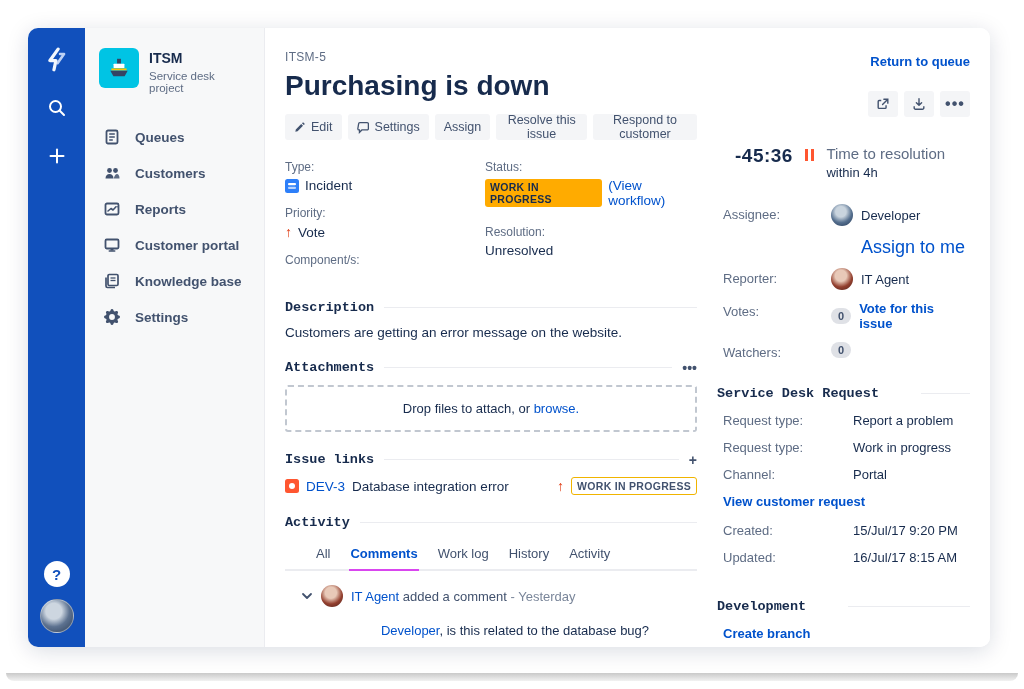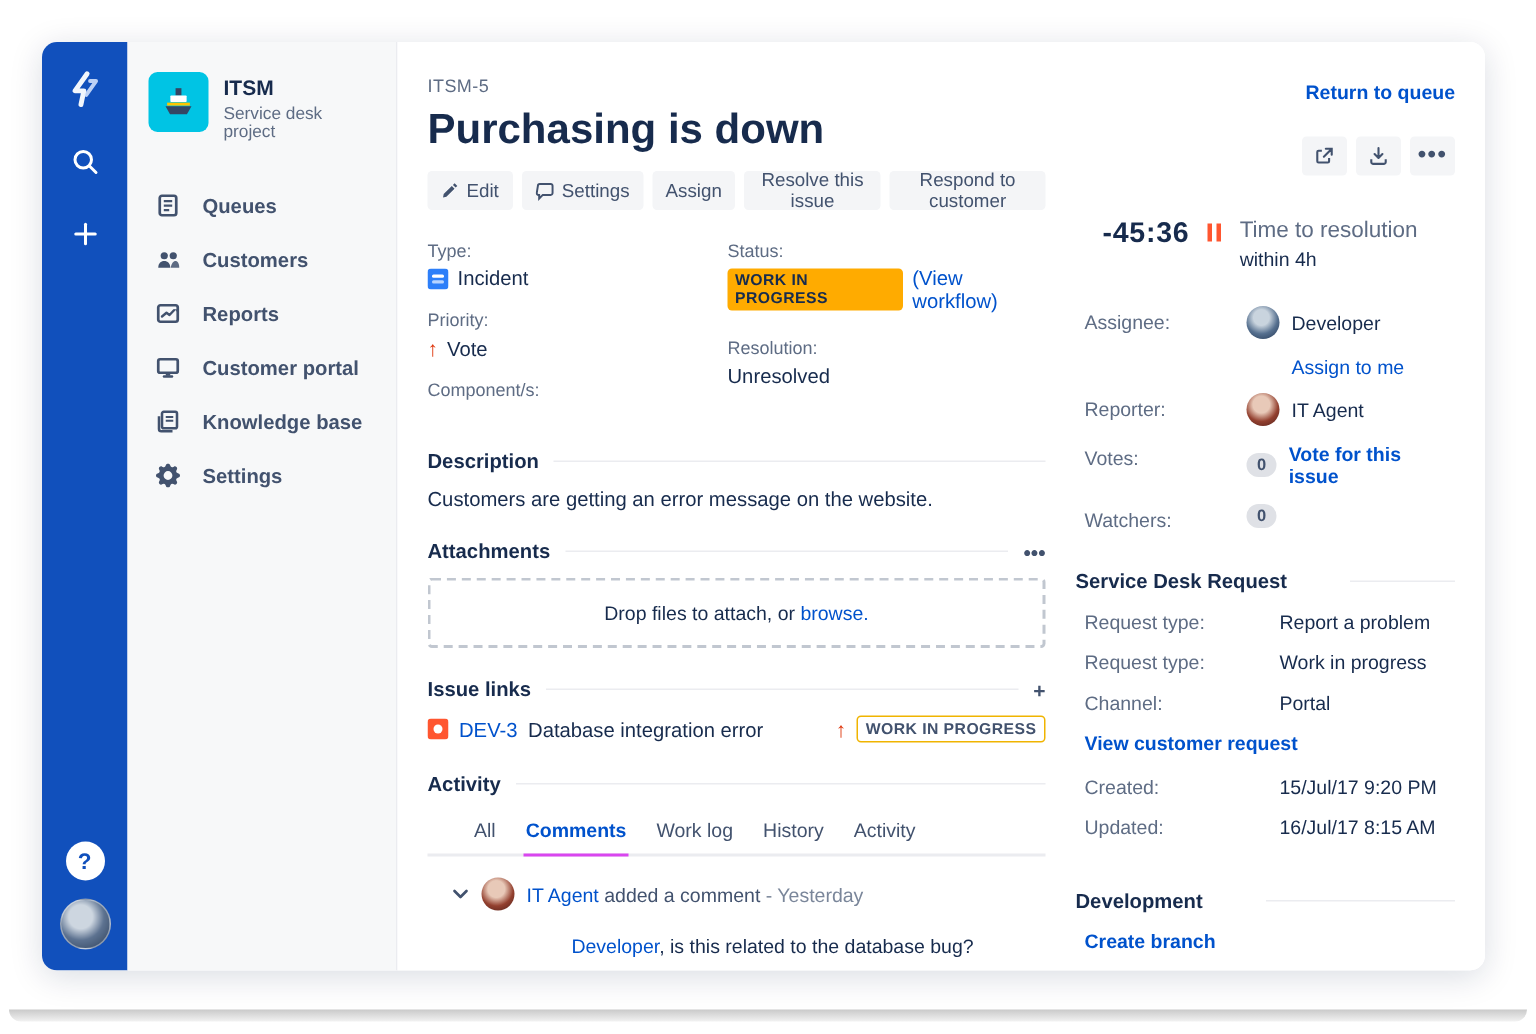--- a/index.html
+++ b/index.html
@@ -45,21 +45,21 @@
   .fields .fcol-r { flex:1; }
   .fld { margin-bottom:13px; }
   .fld-label { font-size:12px; color:#5E6C84; margin-bottom:4px; }
   .fld-value { font-size:13.5px; color:#172B4D; display:flex; align-items:center; gap:6px; }
   .lnk { color:#0052CC; text-decoration:none; cursor:pointer; }
   .lozenge { background:#FFAB00; color:#172B4D; font-size:10.5px; font-weight:bold; padding:2px 5px; border-radius:3px; letter-spacing:.3px; }
   .lozenge-outline { background:#fff; border:1px solid #F0B400; color:#42526E; font-size:10.5px; font-weight:bold; padding:2px 5px; border-radius:3px; letter-spacing:.3px; }
   .prio-arrow { color:#DE350B; font-weight:bold; font-size:14px; }
 
   .sect { display:flex; align-items:center; margin-top:20px; margin-bottom:10px; }
-  .sect-title { font-size:13.5px; font-weight:bold; color:#172B4D; white-space:nowrap; }
+  .sect-title { font-size:13.5px; font-weight:bold; color:#172B4D; white-space:nowrap;font-family:Liberation Mono, monospace; }
   .sect-rule { flex:1; height:1px; background:#EBECF0; margin-left:10px; }
   .sect-action { margin-left:10px; color:#42526E; font-weight:bold; cursor:pointer; font-size:14px; line-height:1; }
 
   .desc-text { font-size:13.5px; color:#172B4D; }
 
   .dropzone { border:2px dashed #C1C7D0; border-radius:3px; padding:14px; text-align:center; font-size:13px; color:#172B4D; }
 
   .link-row { display:flex; align-items:center; gap:7px; font-size:13.5px; color:#172B4D; }
   .link-row .grow { flex:1; }
 
@@ -88,21 +88,21 @@
   .sla-pause i { width:3.5px; height:12px; background:#FF5630; display:block; }
   .sla-label1 { font-size:15px; color:#5E6C84; }
   .sla-label2 { font-size:13px; color:#172B4D; margin-top:3px; }
 
   .pp-rows { margin-top:24px; padding-left:6px; }
   .pp-row { display:flex; align-items:flex-start; margin-bottom:11px; font-size:13px; }
   .pp-label { width:108px; flex:0 0 108px; color:#5E6C84; padding-top:3px; }
   .pp-val { display:flex; align-items:center; gap:8px; color:#172B4D; }
   .mini-avatar { width:22px; height:22px; border-radius:50%; flex:0 0 22px; }
   .count-pill { background:#DFE1E6; color:#42526E; font-size:11px; font-weight:bold; border-radius:9px; padding:2px 7px; }
-  .sub-link { margin:2px 0 10px 138px; font-size:13px; }
+  .sub-link { margin:2px 0 10px 138px; font-size:18px; }
 
   .r-sect { display:flex; align-items:center; margin-top:26px; margin-bottom:12px;gap:32px; }
   .sdr-row { display:flex; margin-bottom:12px; font-size:13px; padding-left:6px; }
   .sdr-label { width:130px; flex:0 0 130px; color:#5E6C84; }
   .sdr-val { color:#172B4D; }
   .sdr-link { padding-left:6px; font-size:13px; margin:2px 0 14px; }
   .dev-link { padding-left:6px; font-size:13px; margin-top:2px; }
   svg { display:block; }
 </style>
 </head>

